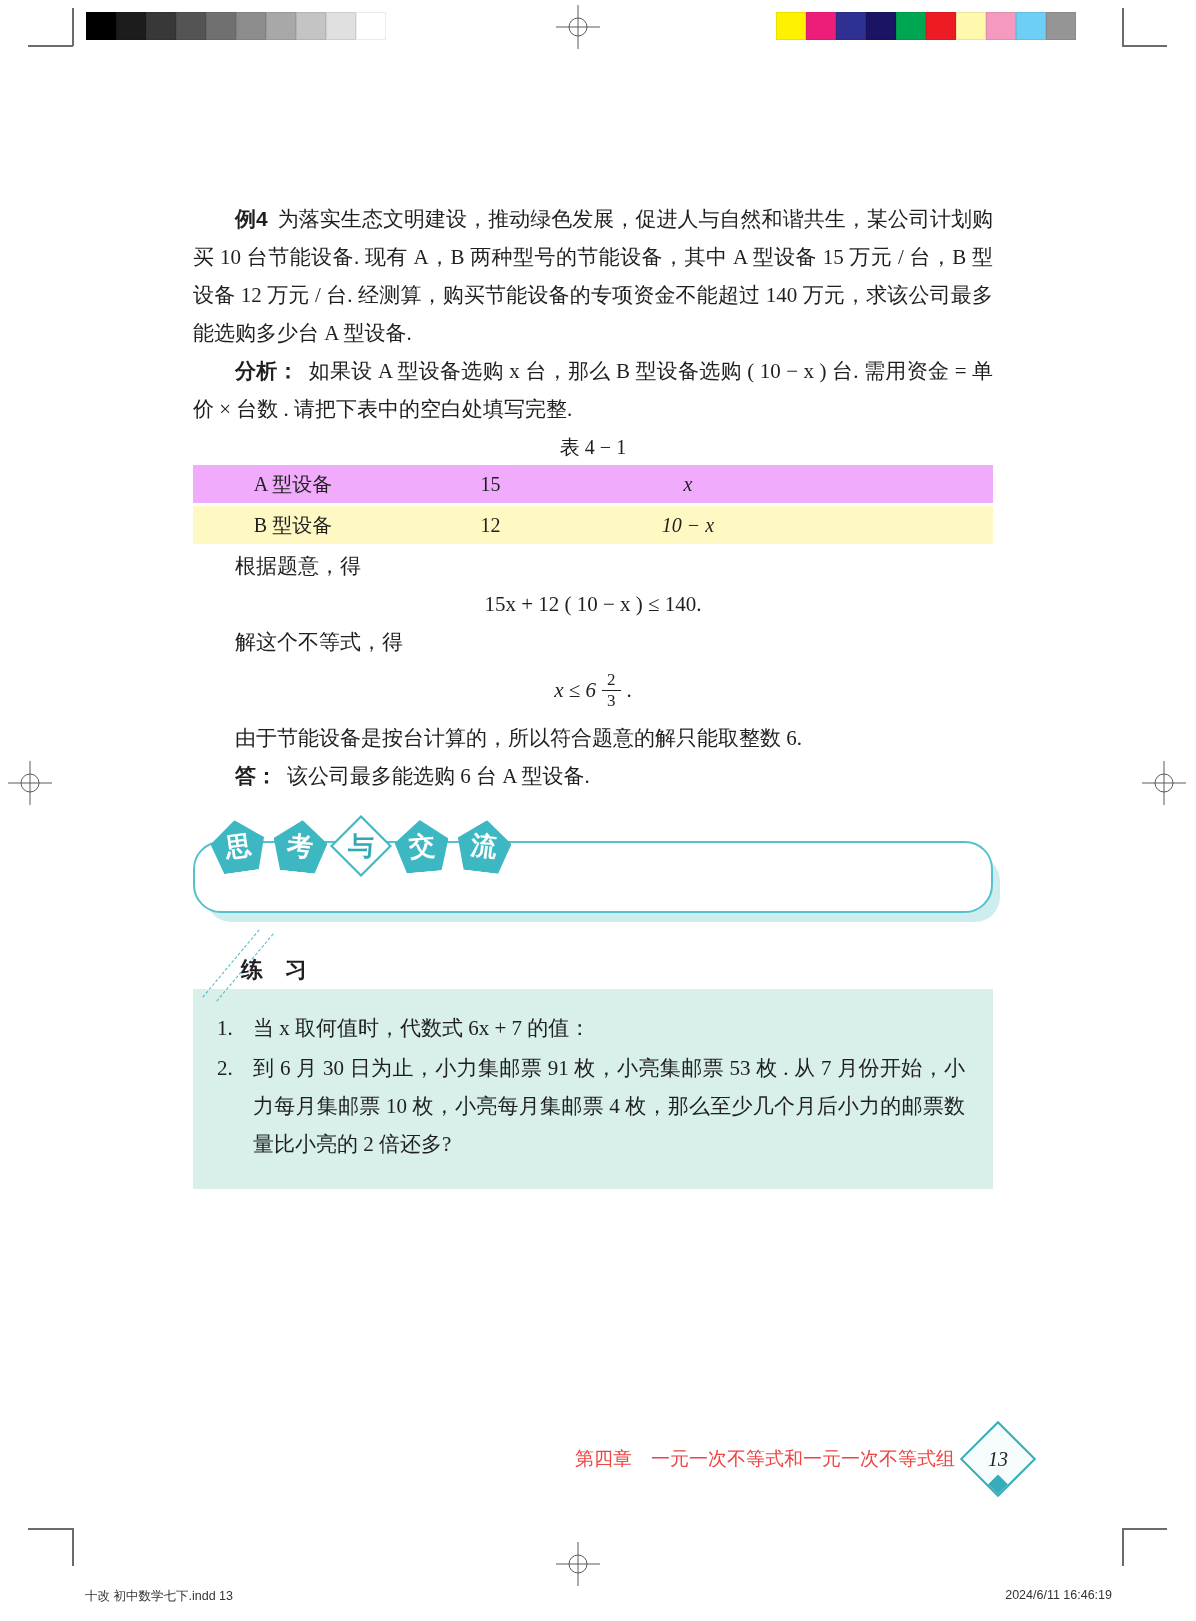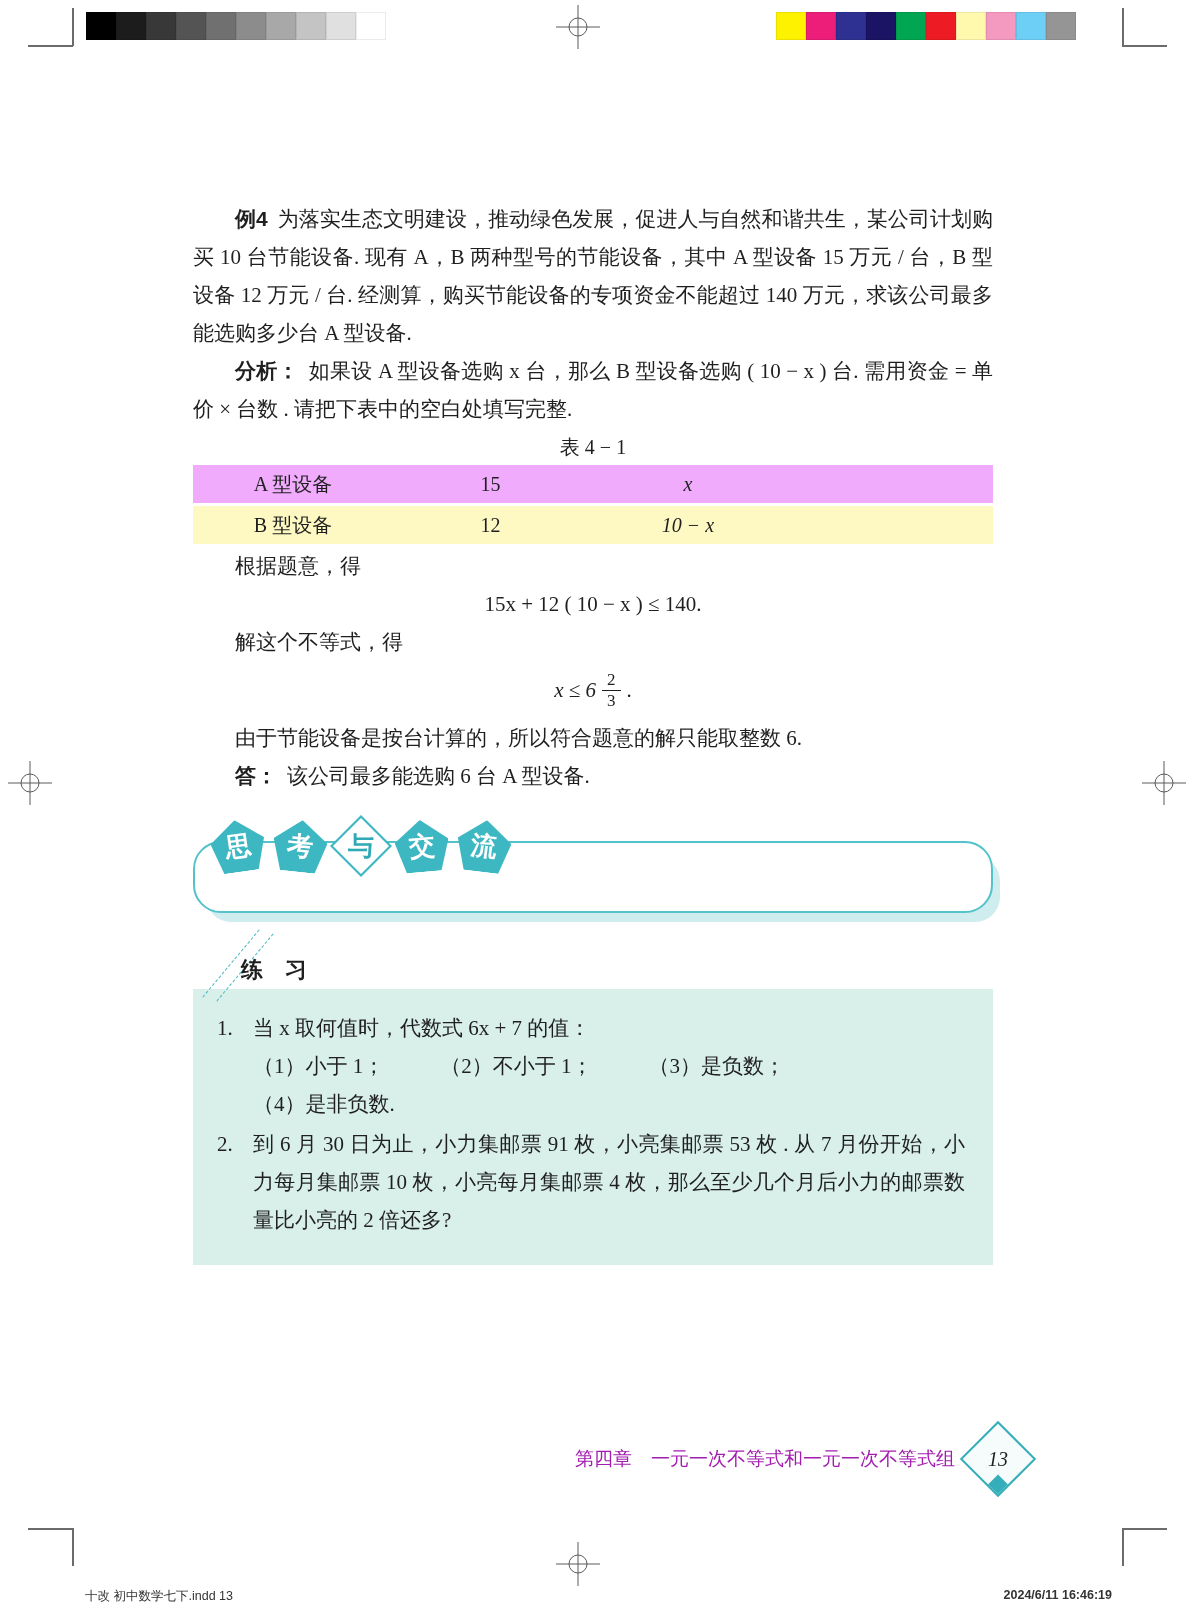--- a/index.html
+++ b/index.html
@@ -91,39 +91,39 @@
   .opts .opt { display:inline-block; }
   .opts .opt:not(:last-child) { margin-right:56px; }
 
   
   .chapter-footer {
     position:absolute; left:185px; top:1432px; width:840px;
     display:flex; justify-content:flex-end; align-items:center; gap:16px;
   }
   .chapter-text {
     font-family:"Liberation Sans","DejaVu Sans",sans-serif;
-    font-size:19px; color:#a21caf;
+    font-size:19px; color:#ef4444;
   }
   .page-diamond {
     position:relative; width:54px; height:54px; flex:none;
     transform:rotate(45deg);
     border:2px solid #35aeba; background:#f6fbfb; overflow:hidden;
   }
   .page-diamond::after { content:""; position:absolute; right:-14px; bottom:-14px;
     width:28px; height:28px; background:#35aeba; }
   .pagenum {
     position:absolute; inset:0; display:flex; align-items:center; justify-content:center;
     transform:rotate(-45deg); font-style:italic; font-size:20px; color:#1f1f1f;
   }
 
   
   .imprint { position:absolute; font-family:"Liberation Sans","DejaVu Sans",sans-serif;
     font-size:12.5px; color:#333; }
   .imprint.left { left:85px; top:1588px; }
-  .imprint.right { left:900px; top:1588px; width:212px; text-align:right;font-weight:bold; }
+  .imprint.right { left:900px; top:1588px; width:212px; text-align:right; }
 </style>
 </head>
 <body>
 
 <div class="regbar gray">
     <div class="swatch" style="background: rgb(0, 0, 0);"></div>
     <div class="swatch" style="background: rgb(28, 28, 28);"></div>
     <div class="swatch" style="background: rgb(56, 56, 56);"></div>
     <div class="swatch" style="background: rgb(84, 84, 84);"></div>
     <div class="swatch" style="background: rgb(112, 112, 112);"></div>
@@ -264,23 +264,20 @@
     <div class="ex-head">
       <span class="dash d1"></span>
       <span class="dash d2"></span>
       <span class="ex-title">练 习</span>
     </div>
     <div class="ex-body">
       <div class="ex-item">
         <span class="ex-no">1.</span>
         <div class="ex-text">
           <p>当 x 取何值时，代数式 6x + 7 的值：</p>
-          <p class="opts">
-            <span class="opt">（1）小于 1；</span><span class="opt">（2）不小于 1；</span><span class="opt">（3）是负数；</span><span class="opt">（4）是非负数.</span>
-          </p>
         </div>
       </div>
       <div class="ex-item">
         <span class="ex-no">2.</span>
         <div class="ex-text">
           <p>到 6 月 30 日为止，小力集邮票 91 枚，小亮集邮票 53 枚 . 从 7 月份开始，小力每月集邮票 10 枚，小亮每月集邮票 4 枚，那么至少几个月后小力的邮票数量比小亮的 2 倍还多?</p>
         </div>
       </div>
     </div>
   </div>

